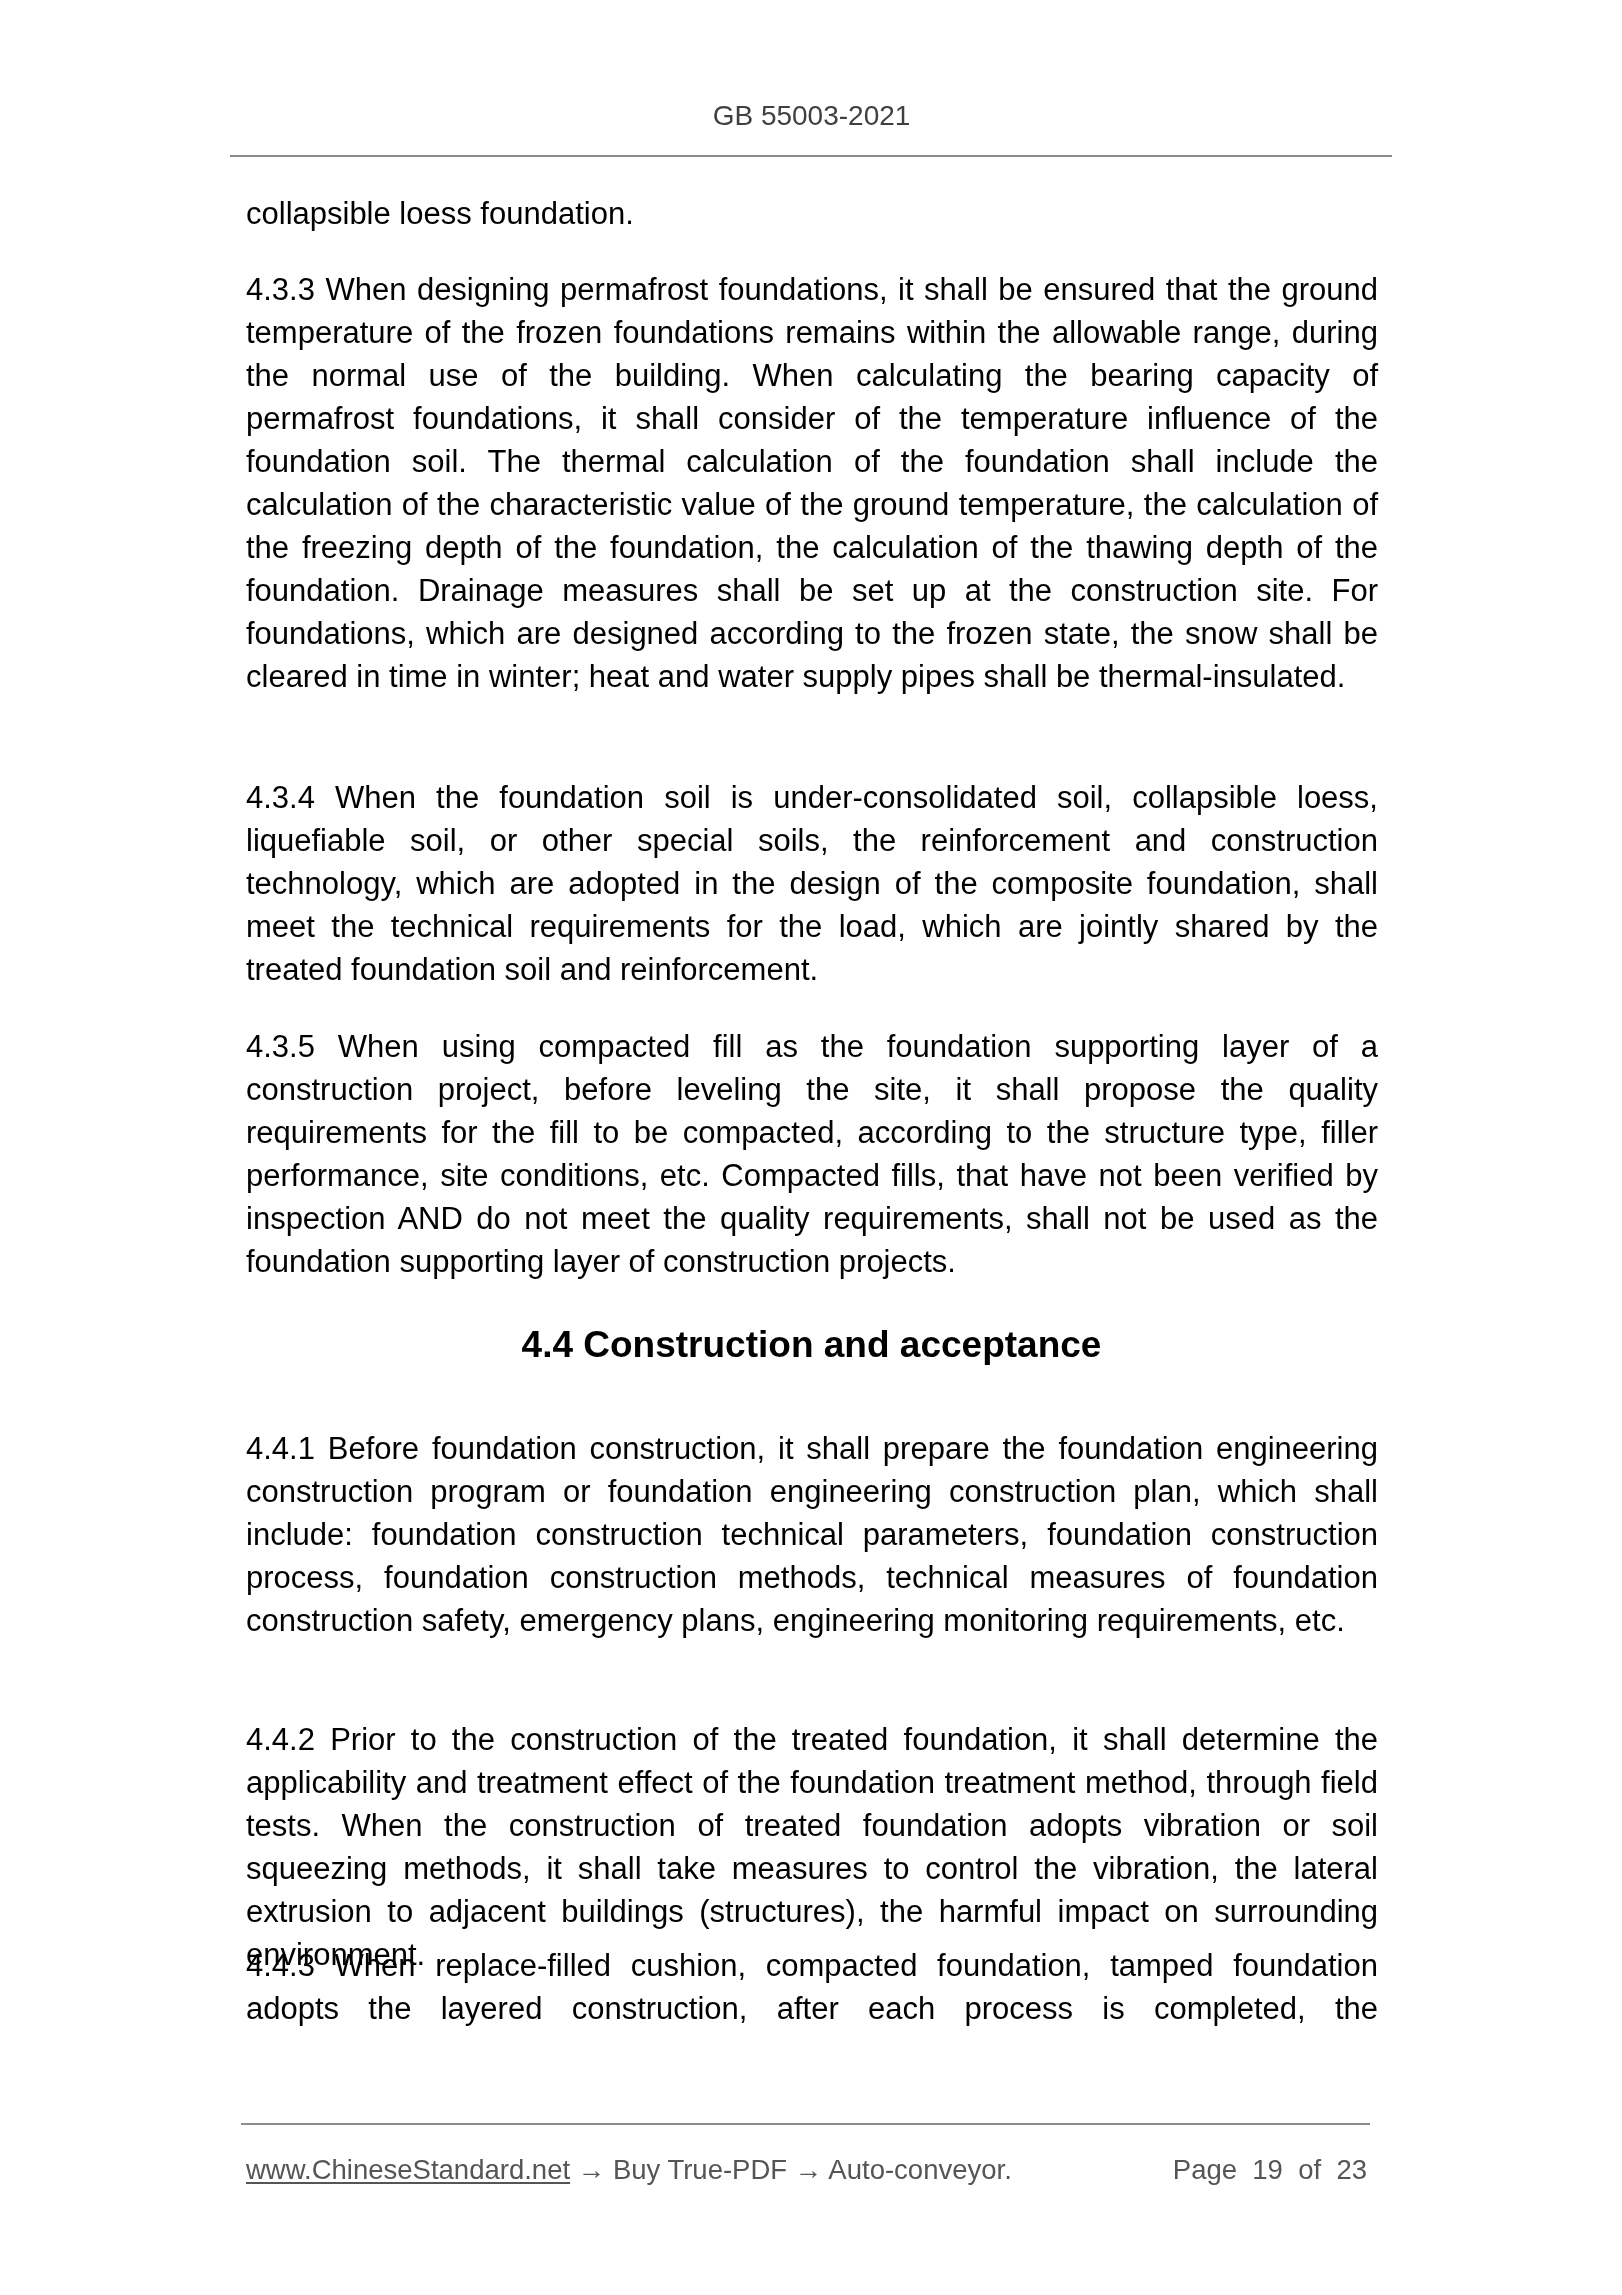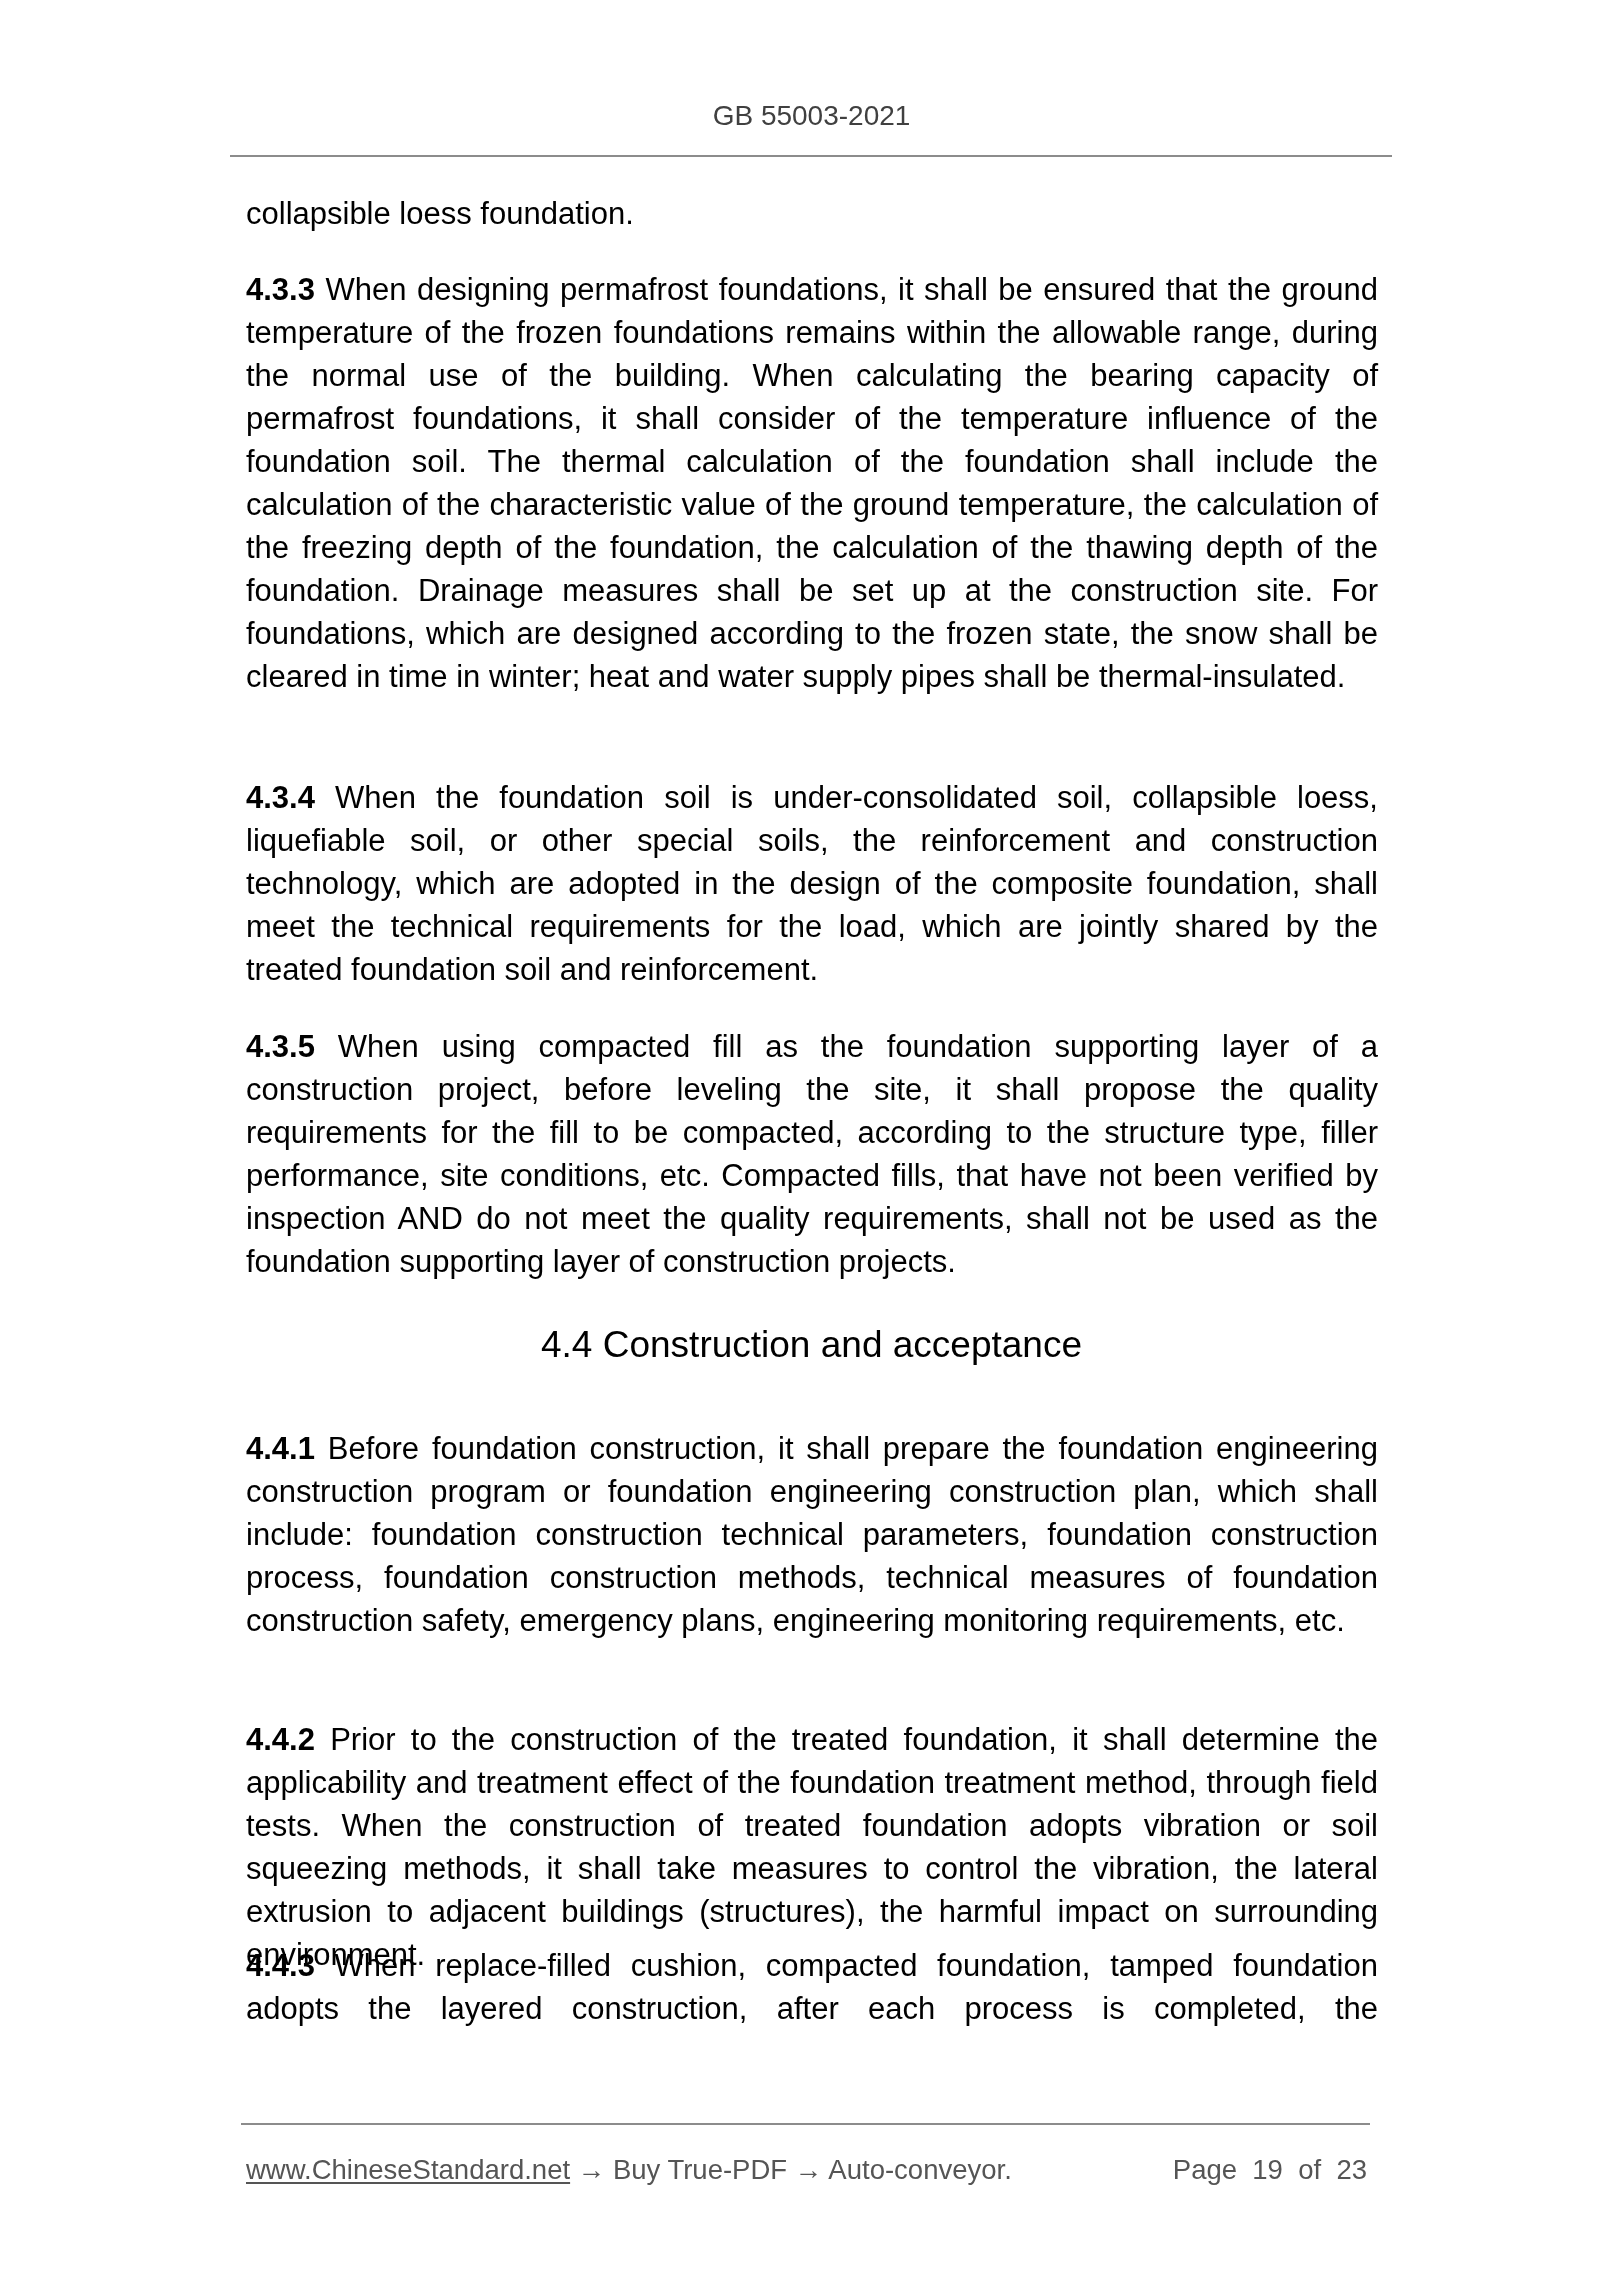--- a/index.html
+++ b/index.html
@@ -6,23 +6,23 @@
   body { width: 1623px; height: 2295px; position: relative; overflow: hidden;
          font-family: "Liberation Sans", "DejaVu Sans", sans-serif; color: #000; }
   .page-header { position: absolute; left: 0; width: 1623px; top: 97px; text-align: center;
                  font-size: 28px; color: #404040; line-height: 37px; }
   .rule { position: absolute; height: 1.7px; background: #8c8c8c; }
   .rule.top { left: 230px; width: 1162px; top: 155px; }
   .rule.bottom { left: 241px; width: 1129px; top: 2123px; }
   .body { position: absolute; left: 246px; width: 1132px; top: 0; }
   .para { position: absolute; left: 0; width: 1132px; font-size: 31px; line-height: 43px;
           text-align: justify; text-align-last: left; margin: 0; }
-  .para .num { font-weight: bold; }
+  .para .num { font-weight: normal; }
   .heading { position: absolute; left: 0; width: 1623px; text-align: center; font-size: 37px;
-             font-weight: normal; line-height: 47px; margin: 0; }
+             font-weight: bold; line-height: 47px; margin: 0; }
   .footer { position: absolute; left: 246px; width: 1121px; top: 2151px; font-size: 27.5px;
             line-height: 37px; color: #555555; display: flex; justify-content: space-between; }
   .footer a { color: #555555; text-decoration: underline; text-underline-offset: 3.3px; margin-top: 28px; }
   .footer .b { font-weight: normal; }
   .footer .page { white-space: pre; }
 </style>
 </head>
 <body>
 
 <div class="page-header">GB 55003-2021</div>

